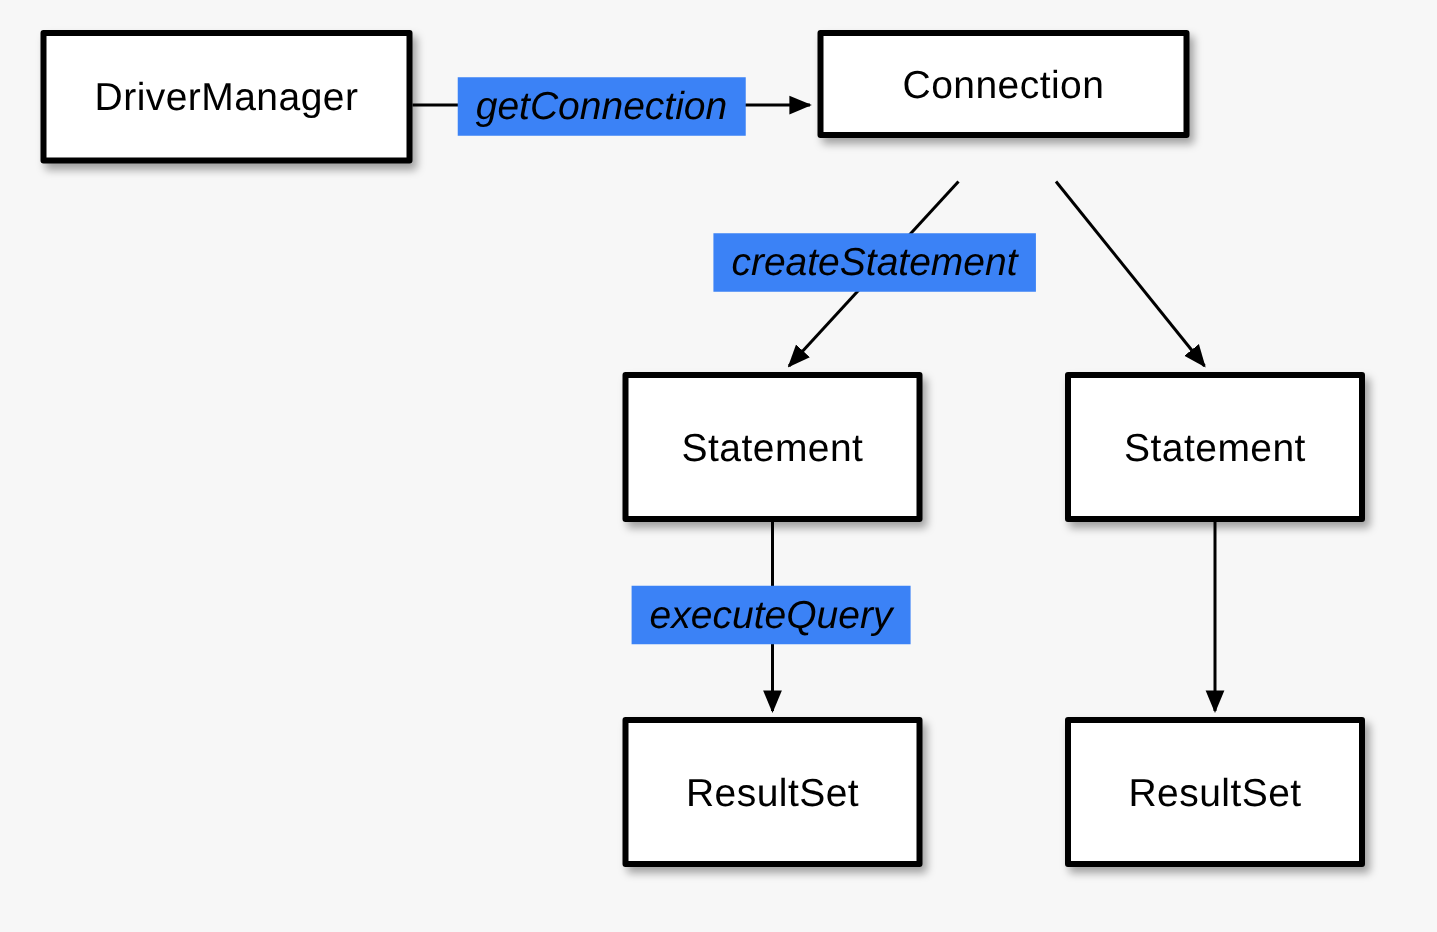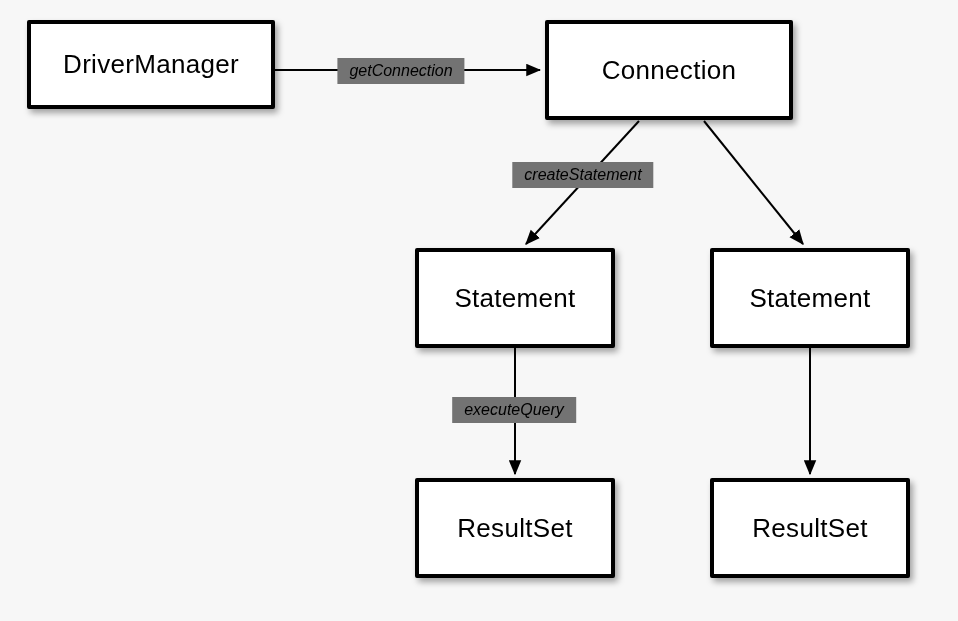--- a/index.html
+++ b/index.html
@@ -35,32 +35,32 @@
     border-radius: 2px;
     box-shadow: 3px 4px 6px rgba(0,0,0,0.35);
     display: flex;
     align-items: center;
     justify-content: center;
     font-size: 26px;
     letter-spacing: 0.3px;
     z-index: 2;
   }
   .node-driver-manager  { left: 27px;  top: 20px;  width: 248px; height: 89px; }
-  .node-connection      { left: 545px; top: 20px;  width: 248px; height: 100px; }
+  .node-connection      { left: 545px; top: 20px;  width: 248px; height: 72px; }
   .node-statement-left  { left: 415px; top: 248px; width: 200px; height: 100px; }
   .node-statement-right { left: 710px; top: 248px; width: 200px; height: 100px; }
   .node-resultset-left  { left: 415px; top: 478px; width: 200px; height: 100px; }
   .node-resultset-right { left: 710px; top: 478px; width: 200px; height: 100px; }
 
   .edge-label {
     position: absolute;
     transform: translate(-50%, -50%);
-    background: #737373;
+    background: #3b82f6;
     padding: 4px 12px;
-    font-size: 16px;
+    font-size: 26px;
     font-style: italic;
     white-space: nowrap;
     z-index: 1;
   }
   .label-get-connection   { left: 401px; top: 71px;  }
   .label-create-statement { left: 583px; top: 175px; }
   .label-execute-query    { left: 514px; top: 410px; text-align: right; }
 </style>
 </head>
 <body>

